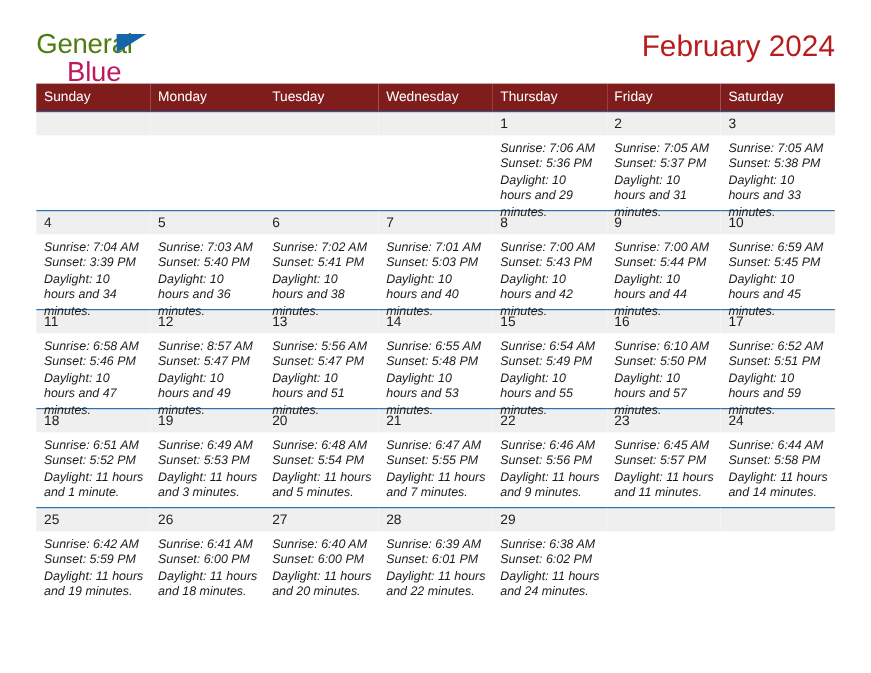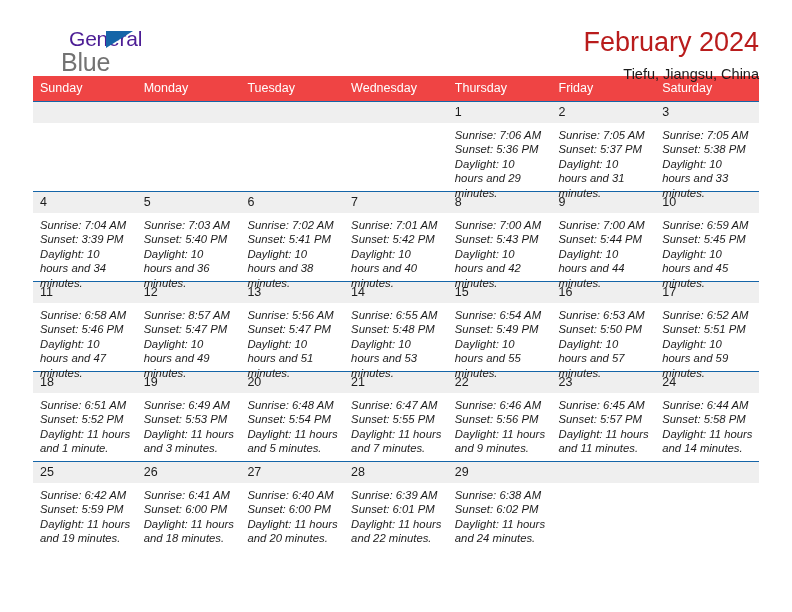--- a/index.html
+++ b/index.html
@@ -31,29 +31,28 @@
     padding-top: 28px;
     box-sizing: border-box;
   }
   .brand {
     position: relative;
     width: 120px;
     height: 48px;
     line-height: 1;
   }
   .brand-general {
-    font-size: 21px;
-    color: #4c1d95;
+    font-size: 25px;
+    color: #4d7c0f;
     letter-spacing: -0.2px;
     display: block;
-    margin-left: 36px;
   }
   .brand-blue {
     font-size: 25px;
-    color: #737373;
+    color: #be185d;
     letter-spacing: -0.2px;
     display: block;
     margin-top: 1px;
     margin-left: 28px;
   }
   .brand-triangle {
     position: absolute;
     left: 73px;
     top: 3px;
     width: 0;
@@ -82,21 +81,21 @@
   
   .calendar {
     width: 726px;
     border-collapse: collapse;
     table-layout: fixed;
     margin-top: 4px;
   }
   .calendar col { width: 103.71px; }
 
   thead th {
-    background: #ef4444;
+    background: #7f1d1d;
     color: #ffffff;
     font-size: 12.5px;
     font-weight: normal;
     text-align: left;
     padding: 5px 0 6px 7px;
     height: 13px;
   }
 
   tbody tr.week {
     border-top: 1.5px solid #1565a8;
@@ -136,21 +135,20 @@
 <div class="page">
 
   <div class="header">
     <div class="brand">
       <span class="brand-general">General</span>
       <span class="brand-triangle"></span>
       <span class="brand-blue">Blue</span>
     </div>
     <div class="title-block">
       <h1 class="cal-title">February 2024</h1>
-      <div class="cal-subtitle">Tiefu, Jiangsu, China</div>
     </div>
   </div>
 
   <table class="calendar">
     <colgroup>
       <col>
         <col>
         <col>
         <col>
         <col>
@@ -270,21 +268,21 @@
                 <div>Sunset: 5:41 PM</div>
                 <div class="wrap">Daylight: 10 hours and 38 minutes.</div>
               </div>
             </div>
           </td>
           <td>
             <div class="cell-inner">
               <div class="daynum">7</div>
               <div class="details">
                 <div>Sunrise: 7:01 AM</div>
-                <div>Sunset: 5:42 PM</div>
+                <div>Sunset: 5:03 PM</div>
                 <div class="wrap">Daylight: 10 hours and 40 minutes.</div>
               </div>
             </div>
           </td>
           <td>
             <div class="cell-inner">
               <div class="daynum">8</div>
               <div class="details">
                 <div>Sunrise: 7:00 AM</div>
                 <div>Sunset: 5:43 PM</div>
@@ -361,21 +359,21 @@
                 <div>Sunrise: 6:54 AM</div>
                 <div>Sunset: 5:49 PM</div>
                 <div class="wrap">Daylight: 10 hours and 55 minutes.</div>
               </div>
             </div>
           </td>
           <td>
             <div class="cell-inner">
               <div class="daynum">16</div>
               <div class="details">
-                <div>Sunrise: 6:53 AM</div>
+                <div>Sunrise: 6:10 AM</div>
                 <div>Sunset: 5:50 PM</div>
                 <div class="wrap">Daylight: 10 hours and 57 minutes.</div>
               </div>
             </div>
           </td>
           <td>
             <div class="cell-inner">
               <div class="daynum">17</div>
               <div class="details">
                 <div>Sunrise: 6:52 AM</div>

